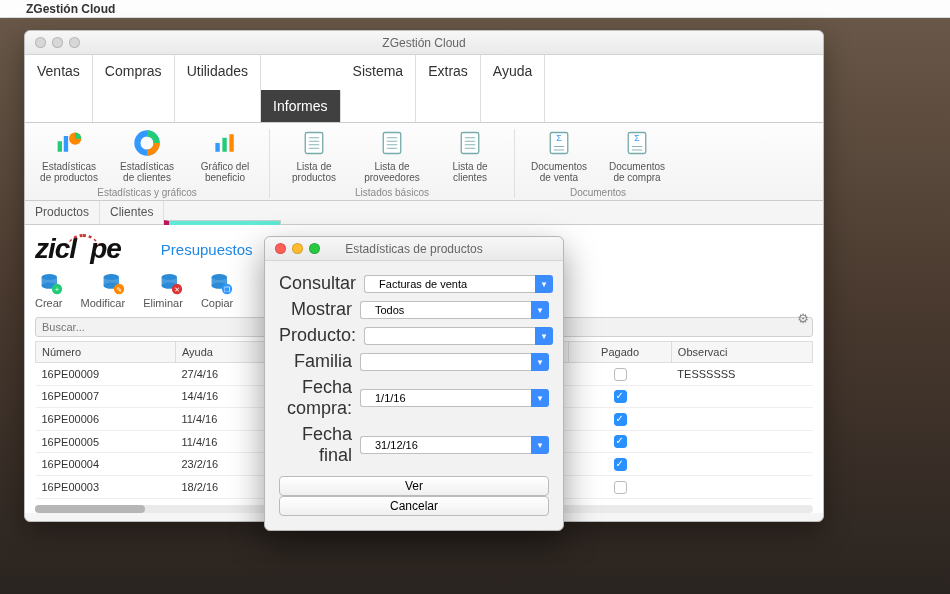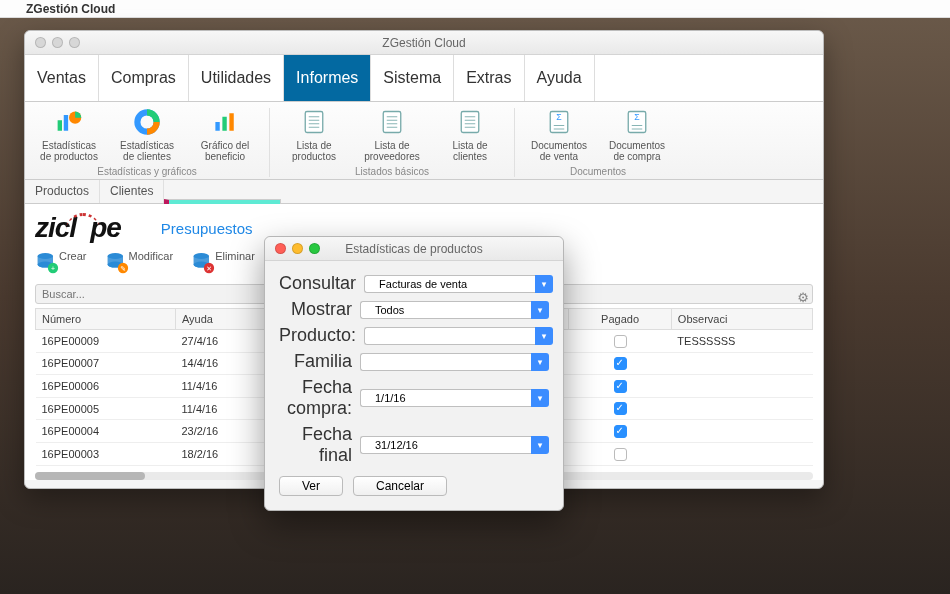--- a/index.html
+++ b/index.html
@@ -6,40 +6,40 @@
 body { width: 950px; height: 594px; background: linear-gradient(180deg, #6b5a4a 0%, #4a3a2f 50%, #2a2420 100%); overflow: hidden; position: relative; }
 .menubar { position: absolute; top: 0; left: 0; right: 0; height: 18px; background: #fdfdfd; display: flex; align-items: center; padding: 0 12px; font-size: 12px; color: #333; border-bottom: 1px solid #ddd; }
 .menubar .apple { margin-right: 14px; font-size: 14px; }
 .menubar .app-title { font-weight: 600; }
 .window { position: absolute; top: 30px; left: 24px; width: 800px; background: #f5f5f5; border: 1px solid #bdbdbd; border-radius: 6px; box-shadow: 0 10px 28px rgba(0,0,0,0.35); }
 .titlebar { height: 24px; display: flex; align-items: center; position: relative; background: linear-gradient(#f7f7f7,#e9e9e9); border-bottom: 1px solid #d4d4d4; border-radius: 6px 6px 0 0; }
 .traffic { display: flex; gap: 6px; padding-left: 10px; }
 .dot { width: 11px; height: 11px; border-radius: 50%; border: 0.5px solid rgba(0,0,0,0.15); background: #d7d7d7; }
 .win-title { position: absolute; left: 0; right: 0; text-align: center; font-size: 12px; color: #666; }
 .main-tabs { display: flex; background: #fff; border-bottom: 1px solid #ccc; }
-.main-tabs .tab { font-size: 16px; padding: 14px 12px; border-right: 1px solid #ddd; color: #333; cursor: pointer; }
-.main-tabs .tab.active { background: #0369a1; color: #fff; }
+.main-tabs .tab { font-size: 14px; padding: 8px 12px; border-right: 1px solid #ddd; color: #333; cursor: pointer; }
+.main-tabs .tab.active { background: #404040; color: #fff; margin-top: 35px; }
 .ribbon { display: flex; background: linear-gradient(#fdfdfd,#f3f3f3); border-bottom: 1px solid #ccc; padding: 6px 0 2px; }
 .ribbon-group { display: flex; flex-direction: column; align-items: center; padding: 0 12px; border-right: 1px solid #e0e0e0; }
 .ribbon-group:last-child { border-right: none; }
 .ribbon-btns { display: flex; gap: 14px; }
 .ribbon-btn { display: flex; flex-direction: column; align-items: center; font-size: 10px; color: #555; text-align: center; cursor: pointer; width: 64px; }
 .ribbon-btn .ico { width: 28px; height: 28px; margin-bottom: 4px; display: flex; align-items: center; justify-content: center; }
 .ribbon-group-label { font-size: 10px; color: #888; margin-top: 4px; }
 .doc-tabs { display: flex; background: #f5f5f5; border-bottom: 1px solid #ccc; font-size: 12px; }
 .doc-tabs .dtab { padding: 4px 10px; color: #555; border-right: 1px solid #e0e0e0; cursor: pointer; }
 .doc-tabs .dtab.active { background: #5eead4; border-top: 1px solid #ccc; border-left: 5px solid #be185d; border-right: 1px solid #ccc; position: relative; top: 19px; }
 .doc-tabs .dtab.active .xclose { color: #d33; margin-right: 4px; }
 .content { background: #fff; padding: 8px 10px 0; position: relative; }
 .logo-row { display: flex; align-items: center; justify-content: space-between; }
 .logo { font-size: 28px; font-weight: 700; letter-spacing: -1px; color: #111; display: flex; align-items: center; font-style: italic; }
 .logo .arc { width: 34px; height: 18px; border: 3px dotted #c33; border-bottom: none; border-left: none; border-right: none; border-radius: 18px 18px 0 0; margin: 0 -10px -8px; position: relative; top: -10px; }
 .section-title { color: #1f88e6; font-size: 15px; margin-left: 40px; }
 .toolbar2 { display: flex; gap: 18px; margin-top: 6px; align-items: flex-end; }
-.tb2-btn { display: flex; align-items: flex-start; font-size: 11px; color: #555; cursor: pointer; }
+.tb2-btn { display: flex; flex-direction: column; align-items: flex-end; font-size: 11px; color: #555; cursor: pointer; }
 .tb2-btn .ico2 { width: 24px; height: 24px; margin-bottom: 2px; }
 .settings-ico { position: absolute; right: 14px; top: 86px; color: #888; font-size: 13px; cursor: pointer; }
 .search-row { margin-top: 8px; }
 .search-row input { width: 100%; border: 1px solid #d0d0d0; background: #f2f2f2; font-size: 11px; padding: 3px 6px; color: #888; border-radius: 3px; }
 .table { width: 100%; margin-top: 4px; border-collapse: collapse; font-size: 11px; }
 .table th { text-align: left; font-weight: 400; background: #f6f6f6; border: 1px solid #ddd; padding: 4px 6px; color: #444; }
 .table th.right, .table td.right { text-align: right; }
 .table th.center, .table td.center { text-align: center; }
 .table td { border-bottom: 1px solid #eee; padding: 4px 6px; color: #333; }
 .chk { display: inline-block; width: 13px; height: 13px; border-radius: 3px; border: 1px solid #bbb; background: #fff; vertical-align: middle; }
@@ -52,21 +52,21 @@
 .dialog .titlebar { border-radius: 6px 6px 0 0; }
 .dialog .dot.red { background: #ff5f57; }
 .dialog .dot.yellow { background: #febc2e; }
 .dialog .dot.green { background: #28c840; }
 .dlg-body { padding: 12px 14px 14px; }
 .frow { display: flex; align-items: center; margin-bottom: 5px; }
 .frow label { width: 86px; text-align: right; font-size: 18px; color: #333; margin-right: 8px; }
 .combo { flex: 1; display: flex; }
 .combo input { flex: 1; border: 1px solid #bfbfbf; border-right: none; font-size: 11px; padding: 2px 14px; border-radius: 3px 0 0 3px; background: #fff; }
 .combo .dd { width: 18px; background: #3b8cff; border-radius: 0 3px 3px 0; display: flex; align-items: center; justify-content: center; color: #fff; font-size: 9px; cursor: pointer; }
-.dlg-btns { display: flex; gap: 10px; margin-top: 10px; }
+.dlg-btns { display: flex; justify-content: flex-end; margin-top: 10px; flex-direction: column; }
 .dlg-btns button { font-size: 12px; padding: 2px 22px; border: 1px solid #bbb; border-radius: 4px; background: linear-gradient(#fff,#f0f0f0); cursor: pointer; }
 svg { display: block; }
 </style>
 </head>
 <body>
 
 <div class="menubar">
   <span class="apple"></span>
   <span class="app-title">ZGestión Cloud</span>
 </div>

